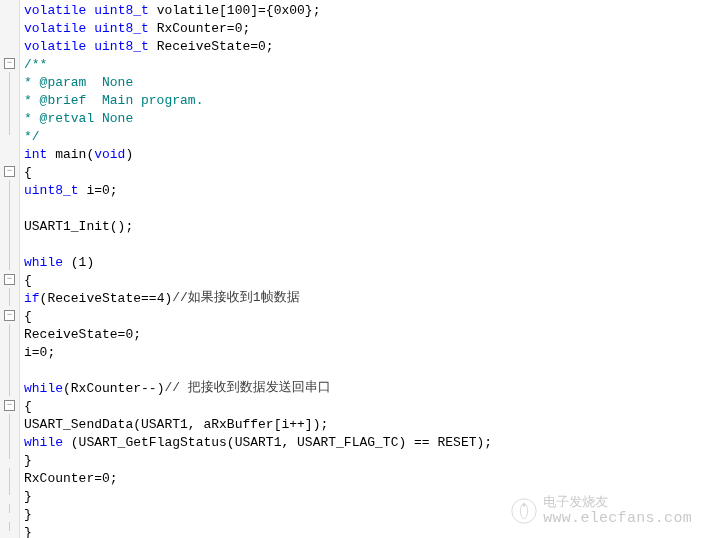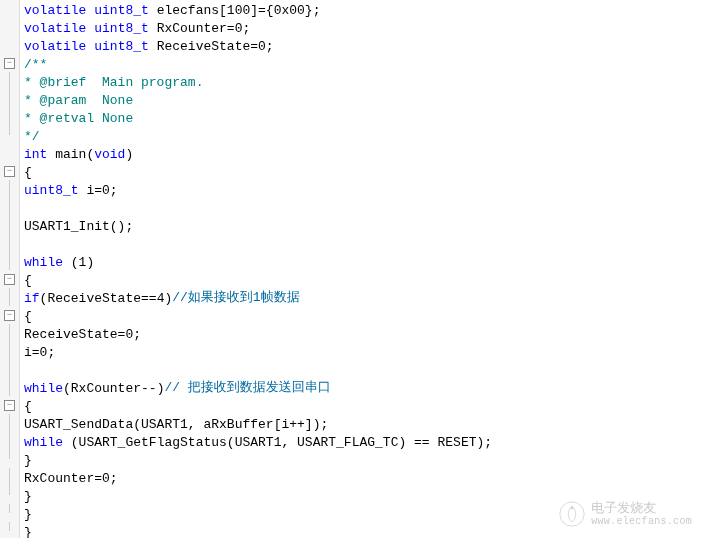--- a/index.html
+++ b/index.html
@@ -47,21 +47,21 @@
       padding-left: 4px;
     }
     .line {
       height: 18px;
       white-space: pre;
       display: flex;
       align-items: flex-end;
     }
     .kw { color: #0000ff; }
     .type { color: #0000ff; font-family: Liberation Mono, monospace; }
-    .comment-green { color: #0369a1; }
+    .comment-green { color: #404040; }
     .doc-comment { color: #008080; }
     .watermark {
       position: absolute;
       right: 10px;
       bottom: 10px;
       opacity: 0.45;
       display: flex;
       align-items: center;
       gap: 6px;
       pointer-events: none;
@@ -74,21 +74,21 @@
       color: #888;
       font-size: 12px;
       text-align: left;
       line-height: 1.2;
     }
     .watermark-cn {
       font-family: Liberation Sans, sans-serif;
       font-size: 13px;
     }
     .watermark-url {
-      font-size: 10px;
+      font-size: 15px;
       letter-spacing: 0.3px;
     }
   </style>
 </head>
 <body>
 
 <div class="editor">
   <div class="gutter" id="gutter">
       <div class="gutter-line"></div>
       <div class="gutter-line"></div>
@@ -167,26 +167,26 @@
         <div style="width:1px;height:9px;background:#ccc;margin-bottom:9px"></div>
       </div>
       <div class="gutter-line">
         <div style="width:1px;height:9px;background:#ccc;margin-bottom:9px"></div>
       </div>
       <div class="gutter-line">
         <div style="width:1px;height:9px;background:#ccc;margin-bottom:9px"></div>
       </div>
     </div>
   <div class="code" id="code">
-      <div class="line">  <span class="kw">volatile</span><span> </span><span class="type">uint8_t</span><span> elecfans[100]={0x00};</span></div>
+      <div class="line">  <span class="kw">volatile</span><span> </span><span class="type">uint8_t</span><span> volatile[100]={0x00};</span></div>
       <div class="line">  <span class="kw">volatile</span><span> </span><span class="type">uint8_t</span><span> RxCounter=0;</span></div>
       <div class="line">  <span class="kw">volatile</span><span> </span><span class="type">uint8_t</span><span> ReceiveState=0;</span></div>
       <div class="line"><span class="doc-comment">/**</span></div>
+      <div class="line">  <span class="doc-comment">* @param  None</span></div>
       <div class="line">  <span class="doc-comment">* @brief  Main program.</span></div>
-      <div class="line">  <span class="doc-comment">* @param  None</span></div>
       <div class="line">  <span class="doc-comment">* @retval None</span></div>
       <div class="line">  <span class="doc-comment">*/</span></div>
       <div class="line"><span class="kw">int</span><span> main(</span><span class="kw">void</span><span>)</span></div>
       <div class="line"><span>{</span></div>
       <div class="line">   <span class="type">uint8_t</span><span> i=0;</span></div>
       <div class="line"></div>
       <div class="line">   <span>USART1_Init();</span></div>
       <div class="line"></div>
       <div class="line">   <span class="kw">while</span><span> (1)</span></div>
       <div class="line">   <span>{</span></div>

